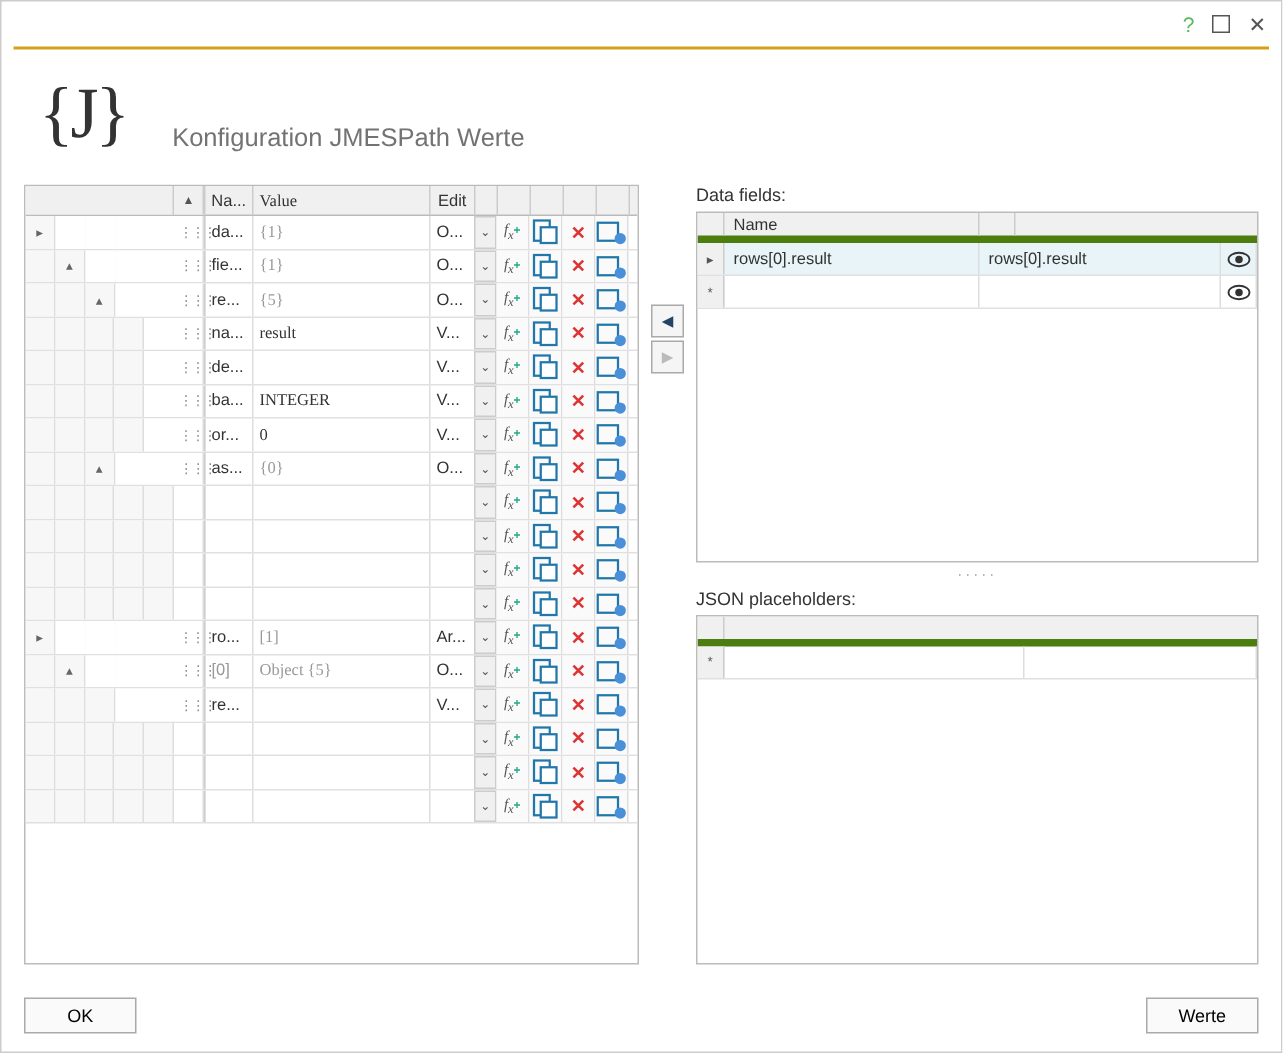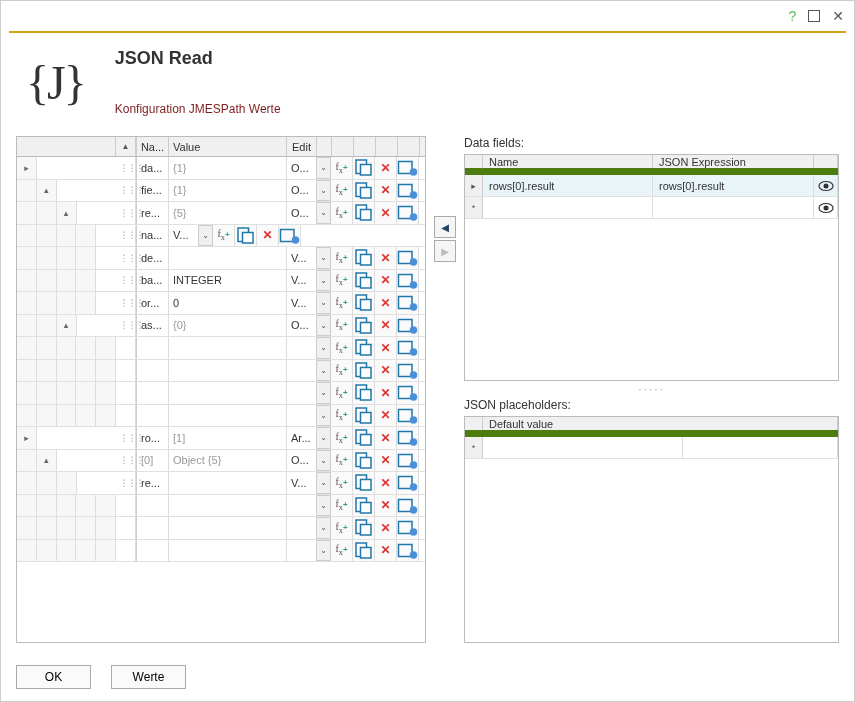--- a/index.html
+++ b/index.html
@@ -6,80 +6,79 @@
 body { font-family: "Segoe UI", Tahoma, Arial, sans-serif; font-size: 12px; color: #333; background: #fff; }
 .dialog { width: 855px; height: 702px; border: 1px solid #ccc; display: flex; flex-direction: column; }
 .titlebar { height: 30px; display: flex; align-items: center; justify-content: flex-end; padding: 0 10px; gap: 12px; }
 .titlebar .help { color: #5cb85c; font-size: 14px; }
 .titlebar .min { width: 12px; height: 12px; border: 1px solid #555; }
 .titlebar .close { font-size: 14px; color: #555; }
 .gold-line { height: 2px; background: #d4a017; margin: 0 8px; }
 .header { display: flex; align-items: center; padding: 15px 25px 20px 25px; gap: 30px; }
 .logo { font-family: "Times New Roman", serif; font-size: 48px; font-weight: normal; letter-spacing: -2px; }
 .header-text h1 { font-size: 18px; font-weight: 600; color: #333; margin-bottom: 12px; }
-.header-text p { font-size: 12px; color: #7f1d1d; margin-top: 33px; }
+.header-text p { font-size: 17px; color: #737373; margin-top: 33px; }
 .content { flex: 1; display: flex; padding: 0 15px 10px 15px; gap: 8px; overflow: hidden; }
 .left { width: 410px; display: flex; flex-direction: column; }
 .right { flex: 1; display: flex; flex-direction: column; }
 .section-label { font-size: 12px; margin-bottom: 4px; color: #333; }
 .grid { border: 1px solid #bbb; background: #fff; flex: 1; overflow: hidden; display: flex; flex-direction: column; }
 .grid-header { display: flex; background: #f0f0f0; border-bottom: 1px solid #bbb; height: 20px; align-items: stretch; }
 .grid-header .hcell { border-right: 1px solid #ccc; padding: 2px 4px; font-size: 11px; color: #333; display: flex; align-items: center; justify-content: center; overflow: hidden; }
 .grid-body { flex: 1; overflow: auto; }
 .grid-row { display: flex; border-bottom: 1px solid #e0e0e0; height: 22.5px; align-items: stretch; }
 .indent-cell { width: 20px; display: flex; align-items: center; justify-content: center; background: #f7f7f7; border-right: 1px solid #ddd; font-size: 9px; color: #666; }
 .grip-icon { display: inline-block; width: 12px; height: 10px; }
 .grip-icon::before { content: "⋮⋮⋮"; font-size: 9px; letter-spacing: -1px; color: #888; line-height: 10px; }
 .cell { border-right: 1px solid #ddd; padding: 2px 4px; font-size: 11px; display: flex; align-items: center; overflow: hidden; white-space: nowrap; }
 .cell.gray { color: #999; }
 .dd { width: 15px; background: #f0f0f0; border: 1px solid #ccc; display: flex; align-items: center; justify-content: center; font-size: 8px; color: #555; cursor: pointer; margin-left: -1px; }
 .action-btn { width: 22px; display: flex; align-items: center; justify-content: center; border-right: 1px solid #ddd; cursor: pointer; background: #fafafa; }
-.fx { font-size: 10px; color: #555; font-family: serif; }
+.fx { font-style: italic; font-size: 10px; color: #555; font-family: serif; }
 .fx-plus { display: flex; align-items: baseline; }
 .fx-plus .plus { color: #2a8; font-size: 8px; font-weight: bold; }
 .del { color: #d33; font-size: 12px; font-weight: bold; }
 .tree-footer { display: flex; justify-content: flex-end; padding: 3px; gap: 3px; }
 .tree-footer button { border: 1px dashed #999; background: #fff; padding: 2px 6px; font-size: 11px; cursor: pointer; }
 .mid-arrows { display: flex; flex-direction: column; gap: 2px; justify-content: flex-start; padding-top: 80px; }
 .mid-arrows .ab { width: 22px; height: 22px; border: 1px solid #aaa; background: #f5f5f5; display: flex; align-items: center; justify-content: center; font-size: 10px; color: #246; cursor: pointer; }
 .mid-arrows .ab.disabled { color: #bbb; }
 .data-fields { height: 180px; }
-.df-header { display: flex; background: #f0f0f0; border-bottom: 7px solid #4d7c0f; height: 20px; }
+.df-header { display: flex; background: #f0f0f0; border-bottom: 5px solid #4d7c0f; height: 20px; }
 .df-header .hcell { border-right: 1px solid #ccc; padding: 2px 6px; font-size: 11px; display: flex; align-items: center; }
 .df-row { display: flex; border-bottom: 1px solid #e0e0e0; height: 22px; }
 .df-row.sel { background: #e8f4f8; }
 .df-marker { width: 18px; background: #f0f0f0; border-right: 1px solid #ccc; display: flex; align-items: center; justify-content: center; font-size: 9px; color: #555; }
 .df-cell { padding: 2px 6px; border-right: 1px solid #ddd; font-size: 11px; display: flex; align-items: center; }
 .eye { width: 24px; display: flex; align-items: center; justify-content: center; border-right: 1px solid #ddd; }
 .separator { text-align: center; color: #999; font-size: 10px; letter-spacing: 2px; padding: 3px; }
 .placeholders { flex: 1; }
-.footer { display: flex; justify-content: flex-start; padding: 12px 15px; gap: 20px; }
+.footer { display: flex; justify-content: space-between; padding: 12px 15px; gap: 20px; }
 .footer button { width: 75px; height: 24px; border: 1px solid #aaa; background: #fafafa; font-size: 12px; cursor: pointer; }
 .sort-arrow { font-size: 8px; color: #555; }
 
 .lc-indents { width: 120px; display: flex; background: #f0f0f0; border-right: 1px solid #ccc; }
 .lc-name { width: 32px; }
-.lc-value { width: 118px; }
+.lc-value { width: 118px; font-family: Liberation Serif, serif; }
 .lc-type { width: 30px; }
 </style>
 </head>
 <body>
 
 <div class="dialog">
   <div class="titlebar">
     <span class="help">?</span>
     <span class="min"></span>
     <span class="close">✕</span>
   </div>
   <div class="gold-line"></div>
 
   <div class="header">
     <div class="logo">{J}</div>
     <div class="header-text">
-      <h1>JSON Read</h1>
       <p>Konfiguration JMESPath Werte</p>
     </div>
   </div>
 
   <div class="content">
     <div class="left">
       <div class="grid">
         <div class="grid-header">
           <div class="lc-indents">
             <div class="hcell" style="width:100px;"></div>
@@ -213,20 +212,21 @@
                 <div class="indent-cell"></div>
                 <div class="indent-cell"></div>
                 <div class="indent-cell"></div>
                 <div class="indent-cell"></div>
                 <div class="indent-cell" style="background: rgb(255, 255, 255); border-right: none;"></div>
                 <div class="indent-cell" style="background: rgb(255, 255, 255);">
                   <span class="grip-icon"></span>
                 </div>
               </div>
               <div class="cell lc-name">na...</div>
+              <div class="cell lc-value">result</div>
               <div class="cell lc-type">V...</div>
               <div class="dd">⌄</div>
               <div class="action-btn">
                 <span class="fx-plus">
                   <span class="fx">f<sub>x</sub></span>
                   <span class="plus">+</span>
                 </span>
               </div>
               <div class="action-btn">
                 <svg viewBox="0 0 14 14">
@@ -756,21 +756,20 @@
       <div class="ab">◀</div>
       <div class="ab disabled">▶</div>
     </div>
 
     <div class="right">
       <div class="section-label">Data fields:</div>
       <div class="grid data-fields">
         <div class="df-header">
           <div class="hcell" style="width:18px;"></div>
           <div class="hcell" style="width:170px;">Name</div>
-          <div class="hcell" style="flex:1;">JSON Expression</div>
           <div class="hcell" style="width:24px;"></div>
         </div>
         <div id="df-body">
             <div class="df-row sel">
               <div class="df-marker">▸</div>
               <div class="df-cell" style="width: 170px;">rows[0].result</div>
               <div class="df-cell" style="flex: 1 1 0%;">rows[0].result</div>
               <div class="eye">
                 <svg width="16" height="12" viewBox="0 0 16 12">
                   <ellipse cx="8" cy="6" rx="7" ry="4.5" fill="none" stroke="#333" stroke-width="1.2"></ellipse>
@@ -789,21 +788,20 @@
                 </svg>
               </div>
             </div>
           </div>
       </div>
       <div class="separator">·····</div>
       <div class="section-label">JSON placeholders:</div>
       <div class="grid placeholders">
         <div class="df-header">
           <div class="hcell" style="width:18px;"></div>
-          <div class="hcell" style="flex:1;">Default value</div>
         </div>
         <div id="ph-body">
             <div class="df-row">
               <div class="df-marker">*</div>
               <div class="df-cell" style="width: 200px;"></div>
               <div class="df-cell" style="flex: 1 1 0%;"></div>
             </div>
           </div>
       </div>
     </div>

